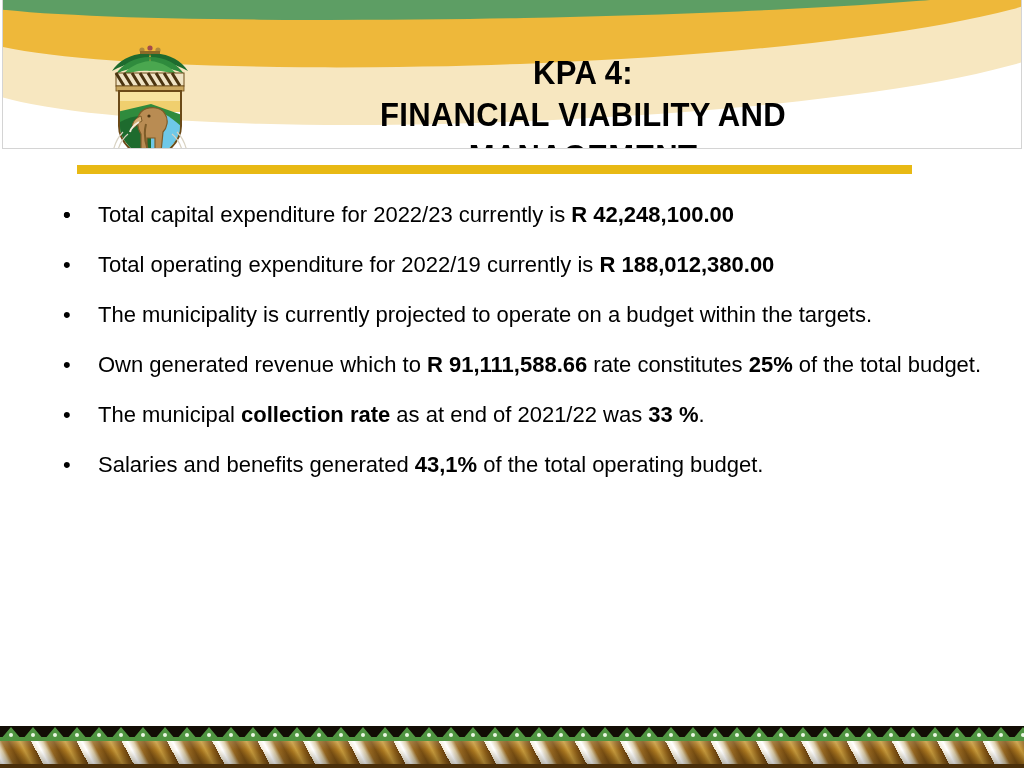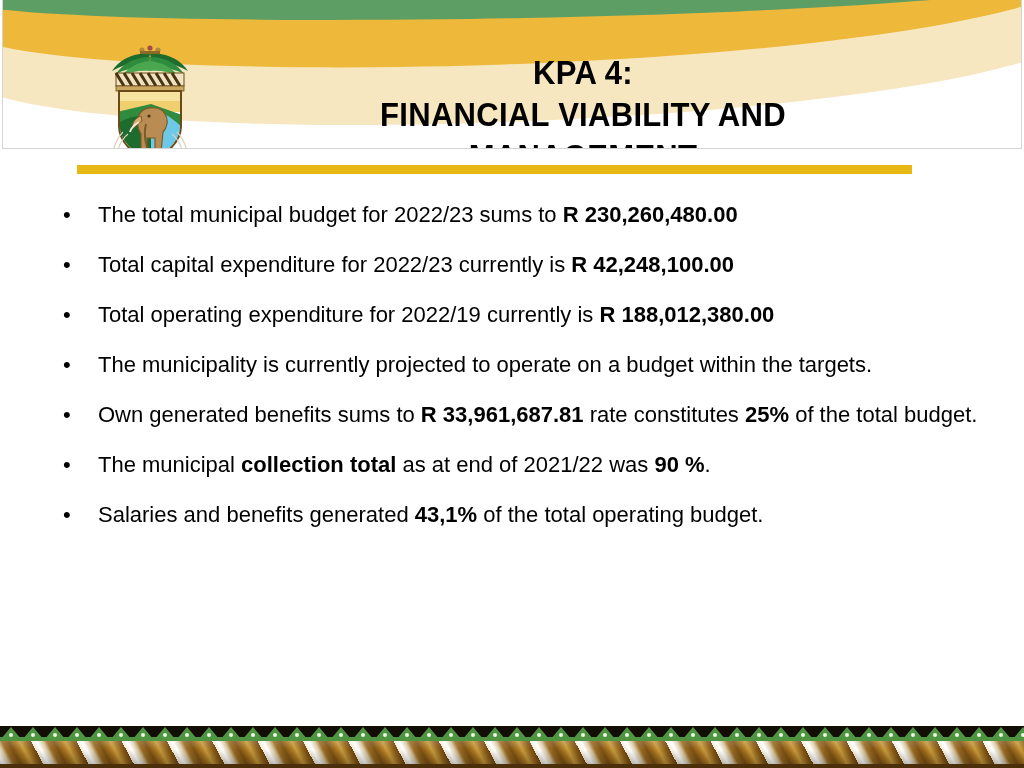--- a/index.html
+++ b/index.html
@@ -240,26 +240,26 @@
     <div id="title">
       <span class="line">KPA 4:</span>
       <span class="line">FINANCIAL VIABILITY AND</span>
       <span class="line">MANAGEMENT</span>
     </div>
   </div>
 
   <div id="gold-rule"></div>
 
   <div id="bullets">
-      <div class="bullet"><span class="dot">•</span><span><span>The total municipal budget for 2022/23 sums to </span><b>R 230,260,480.00</b></span></div>
+      <div class="bullet"><span class="dot">•</span></div>
       <div class="bullet"><span class="dot">•</span><span><span>Total capital expenditure for 2022/23 currently is </span><b>R 42,248,100.00</b></span></div>
       <div class="bullet"><span class="dot">•</span><span><span>Total operating expenditure for 2022/19 currently is </span><b>R 188,012,380.00</b></span></div>
       <div class="bullet"><span class="dot">•</span><span><span>The municipality is currently projected to operate on a budget within the targets.</span></span></div>
-      <div class="bullet"><span class="dot">•</span><span><span>Own generated benefits sums to </span><b>R 33,961,687.81</b><span> rate constitutes </span><b>25%</b><span> of the total budget.</span></span></div>
-      <div class="bullet"><span class="dot">•</span><span><span>The municipal </span><b>collection total</b><span> as at end of  2021/22 was </span><b>90 %</b><span>.</span></span></div>
+      <div class="bullet"><span class="dot">•</span><span><span>Own generated revenue which to </span><b>R 91,111,588.66</b><span> rate constitutes </span><b>25%</b><span> of the total budget.</span></span></div>
+      <div class="bullet"><span class="dot">•</span><span><span>The municipal </span><b>collection rate</b><span> as at end of  2021/22 was </span><b>33 %</b><span>.</span></span></div>
       <div class="bullet"><span class="dot">•</span><span><span>Salaries and benefits generated </span><b>43,1%</b><span> of the total operating budget.</span></span></div>
     </div>
 
   <div id="bottom-border">
     <div id="bb-weave"></div>
     <div id="bb-weave-shade"></div>
     <div id="bb-black"></div>
     <svg id="bb-green-scallop" width="1024" height="15" style="position:absolute;left:0;top:0;">
       <g id="scallops">
           <path d="M-22 14 L-11 1 L0 14 Z M0 14 L11 1 L22 14 Z M22 14 L33 1 L44 14 Z M44 14 L55 1 L66 14 Z M66 14 L77 1 L88 14 Z M88 14 L99 1 L110 14 Z M110 14 L121 1 L132 14 Z M132 14 L143 1 L154 14 Z M154 14 L165 1 L176 14 Z M176 14 L187 1 L198 14 Z M198 14 L209 1 L220 14 Z M220 14 L231 1 L242 14 Z M242 14 L253 1 L264 14 Z M264 14 L275 1 L286 14 Z M286 14 L297 1 L308 14 Z M308 14 L319 1 L330 14 Z M330 14 L341 1 L352 14 Z M352 14 L363 1 L374 14 Z M374 14 L385 1 L396 14 Z M396 14 L407 1 L418 14 Z M418 14 L429 1 L440 14 Z M440 14 L451 1 L462 14 Z M462 14 L473 1 L484 14 Z M484 14 L495 1 L506 14 Z M506 14 L517 1 L528 14 Z M528 14 L539 1 L550 14 Z M550 14 L561 1 L572 14 Z M572 14 L583 1 L594 14 Z M594 14 L605 1 L616 14 Z M616 14 L627 1 L638 14 Z M638 14 L649 1 L660 14 Z M660 14 L671 1 L682 14 Z M682 14 L693 1 L704 14 Z M704 14 L715 1 L726 14 Z M726 14 L737 1 L748 14 Z M748 14 L759 1 L770 14 Z M770 14 L781 1 L792 14 Z M792 14 L803 1 L814 14 Z M814 14 L825 1 L836 14 Z M836 14 L847 1 L858 14 Z M858 14 L869 1 L880 14 Z M880 14 L891 1 L902 14 Z M902 14 L913 1 L924 14 Z M924 14 L935 1 L946 14 Z M946 14 L957 1 L968 14 Z M968 14 L979 1 L990 14 Z M990 14 L1001 1 L1012 14 Z M1012 14 L1023 1 L1034 14 Z M1034 14 L1045 1 L1056 14 Z " fill="#4f9440"></path>

